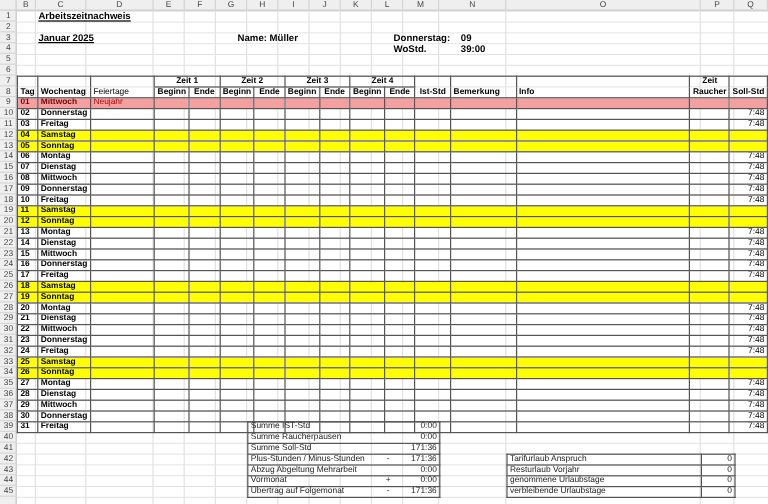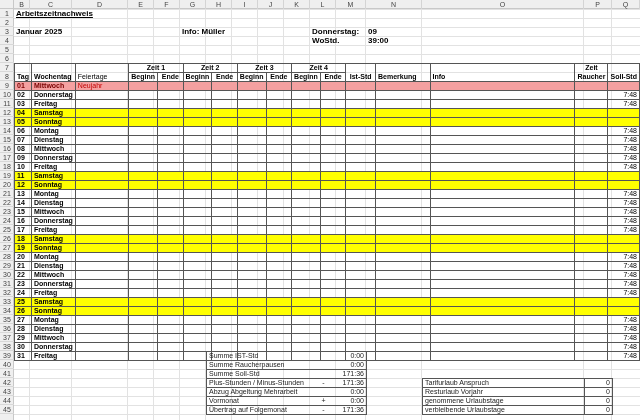--- a/index.html
+++ b/index.html
@@ -6,21 +6,21 @@
   body{width:640px;height:420px;overflow:hidden;position:relative;font-family:"Liberation Sans",sans-serif;font-size:7px;color:#000;}
   .colhdr{position:absolute;top:0;height:9px;background:#efefef;border-bottom:1px solid #c8c8c8;box-sizing:border-box;}
   .colhdr span{position:absolute;top:0;height:9px;line-height:9px;text-align:center;color:#444;font-size:7px;border-right:1px solid #d4d4d4;box-sizing:border-box;}
   .rowhdr{position:absolute;left:0;width:14px;background:#efefef;border-right:1px solid #c8c8c8;box-sizing:border-box;}
   .rowhdr span{position:absolute;left:0;width:14px;height:9px;line-height:9px;text-align:center;color:#444;font-size:7px;border-bottom:1px solid #d8d8d8;box-sizing:border-box;}
   .corner{position:absolute;left:0;top:0;width:14px;height:9px;background:#efefef;border-right:1px solid #c8c8c8;border-bottom:1px solid #c8c8c8;box-sizing:border-box;}
   .grid{position:absolute;left:14px;top:9px;width:626px;height:411px;
     background-image:linear-gradient(to bottom,#e2e2e2 1px,transparent 1px);
     background-size:100% 9px;}
   .vline{position:absolute;top:9px;height:411px;width:1px;background:#e2e2e2;}
-  .cell{position:absolute;height:9px;line-height:9px;white-space:nowrap;overflow:visible;box-sizing:border-box;padding:0 1px;font-size:7px;}
+  .cell{position:absolute;height:9px;line-height:9px;white-space:nowrap;overflow:visible;box-sizing:border-box;padding:0 17px;font-size:7px;}
   .b{font-weight:bold;}
   .title{font-weight:bold;text-decoration:underline;font-size:8px;}
   .big{font-weight:bold;font-size:8px;}
   table.t{position:absolute;left:14px;top:63px;border-collapse:collapse;table-layout:fixed;}
   table.t td{height:9px;padding:0 2px;box-sizing:border-box;border:1px solid #555;font-size:7px;line-height:8px;white-space:nowrap;overflow:hidden;}
   table.t td.c{text-align:center;}
   table.t td.r{text-align:right;}
   tr.weekend td{background:#ffff00;}
   tr.holiday td{background:#f4a0a0;}
   tr.holiday td.hol{color:#c00000;font-weight:normal;}
@@ -115,22 +115,22 @@
     <div class="vline" style="left: 283px;"></div>
     <div class="vline" style="left: 309px;"></div>
     <div class="vline" style="left: 335px;"></div>
     <div class="vline" style="left: 365px;"></div>
     <div class="vline" style="left: 421px;"></div>
     <div class="vline" style="left: 583px;"></div>
     <div class="vline" style="left: 611px;"></div>
   </div>
 
 <div class="cell title" style="left:15px;top:9px;">Arbeitszeitnachweis</div>
-<div class="cell big" style="left:15px;top:27px;">Januar 2025</div>
-<div class="cell big" style="left:181px;top:27px;">Info: Müller</div>
+<div class="cell big" style="left:15px;top:27px;text-decoration:underline;">Januar 2025</div>
+<div class="cell big" style="left:181px;top:27px;">Name: Müller</div>
 <div class="cell big" style="left:311px;top:27px;">Donnerstag:</div>
 <div class="cell big" style="left:367px;top:27px;">09</div>
 <div class="cell big" style="left:311px;top:36px;">WoStd.</div>
 <div class="cell big" style="left:367px;top:36px;">39:00</div>
 
 <table class="t">
   <colgroup>
     <col style="width:16px">
       <col style="width:42px">
       <col style="width:56px">

